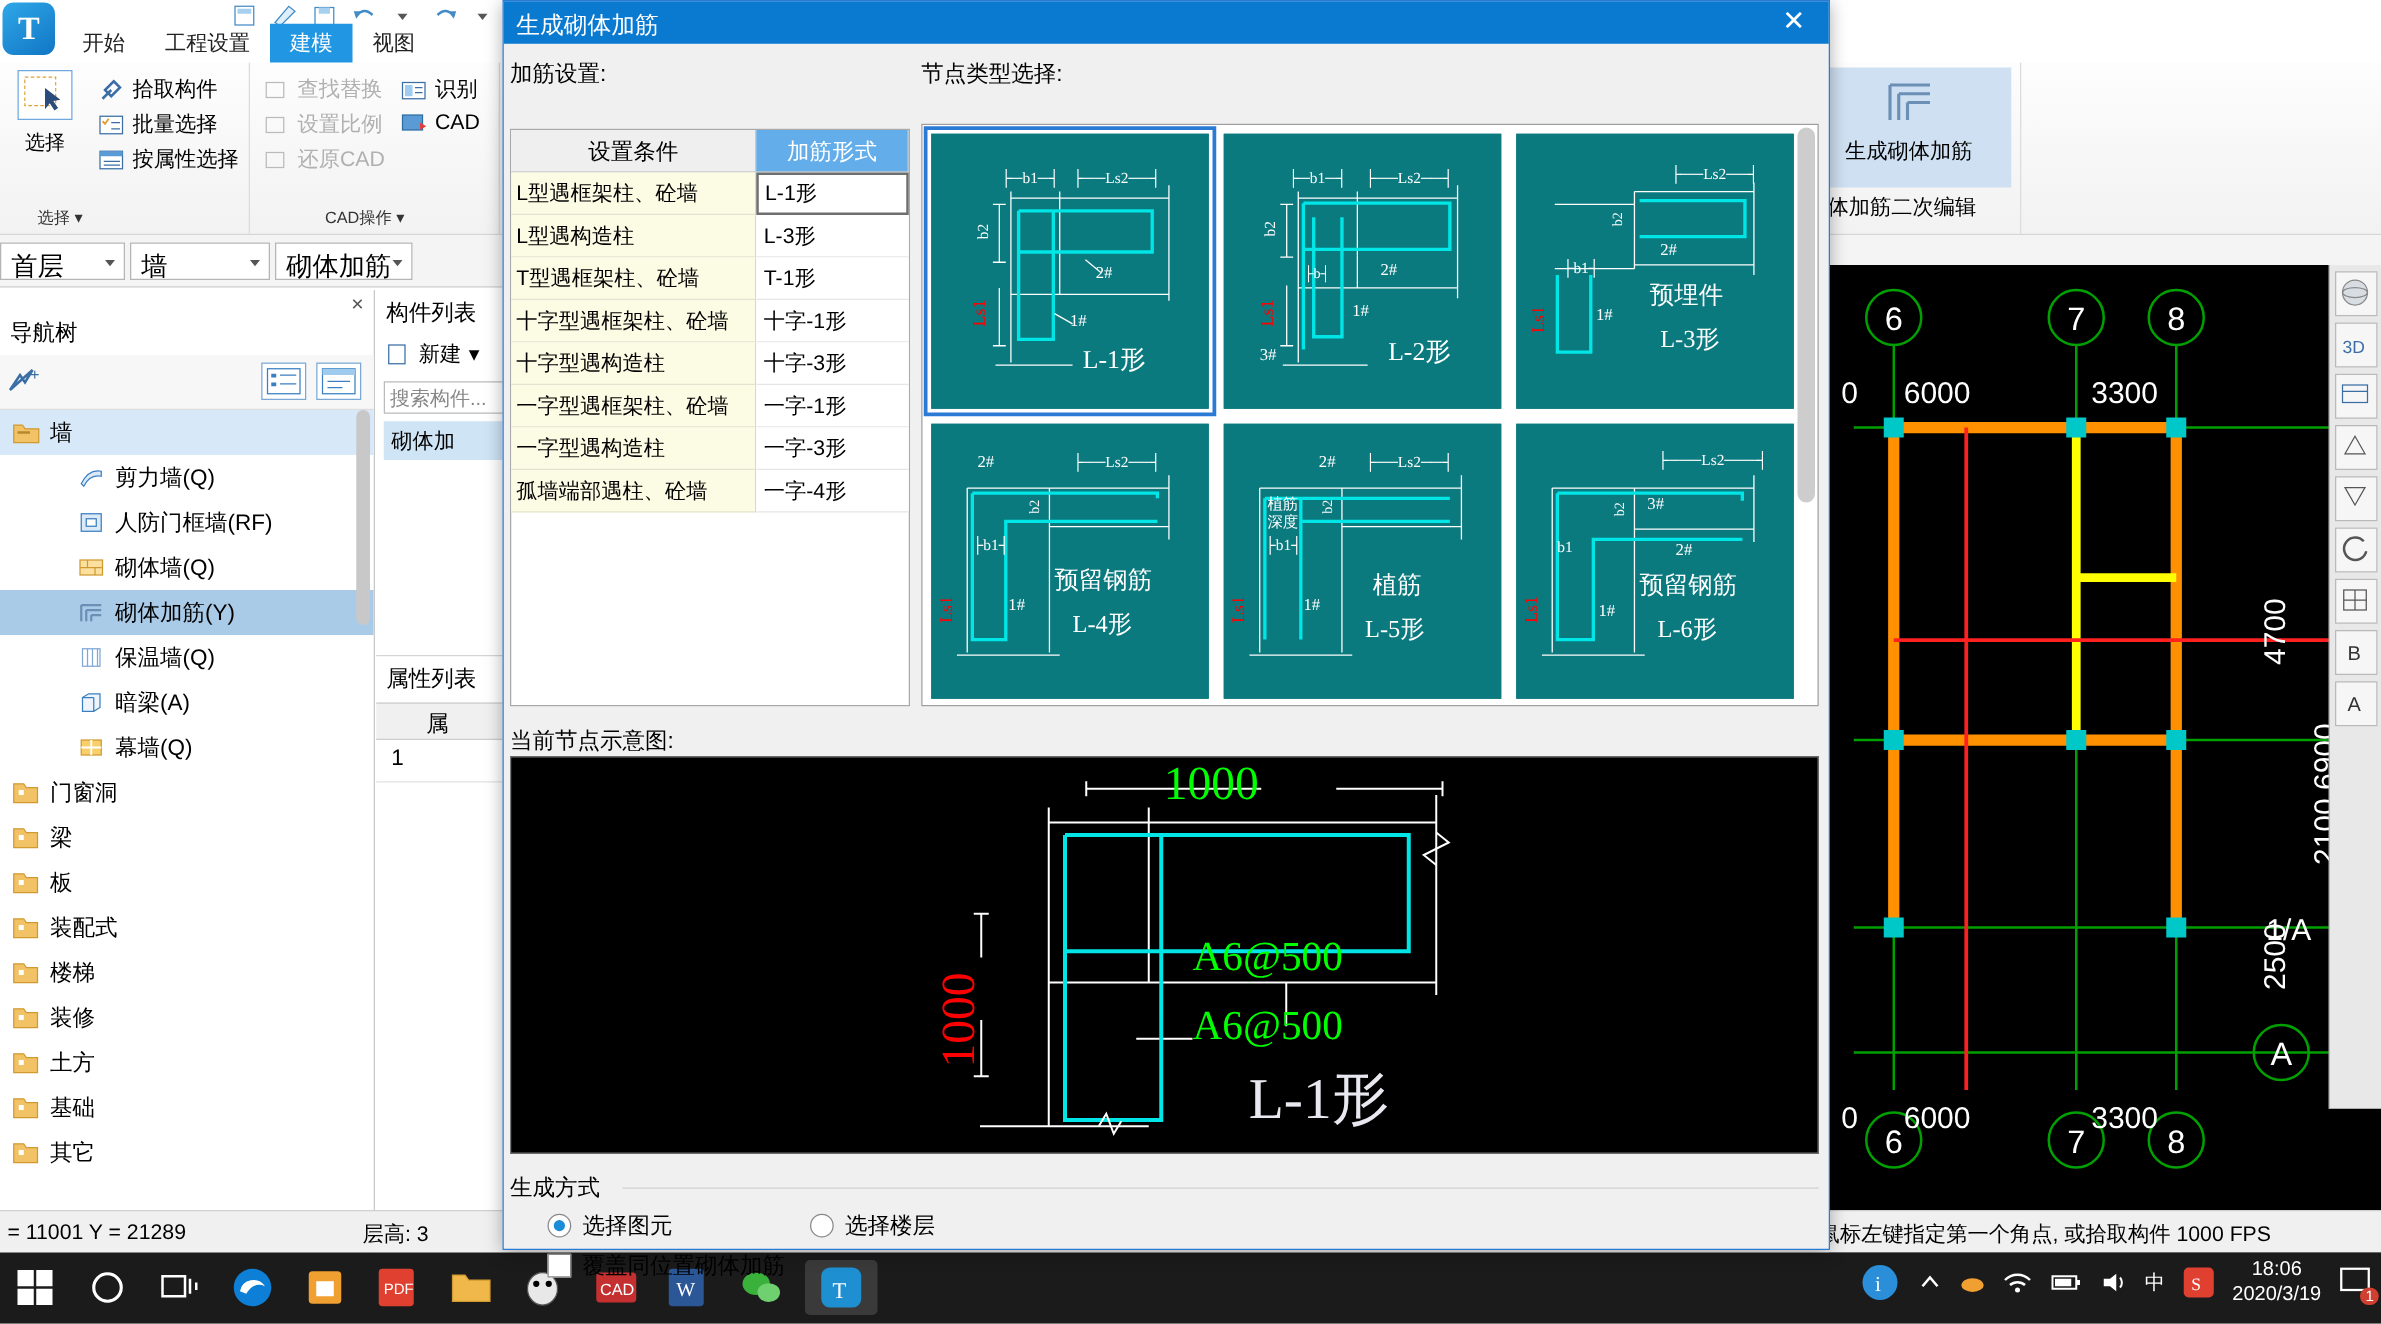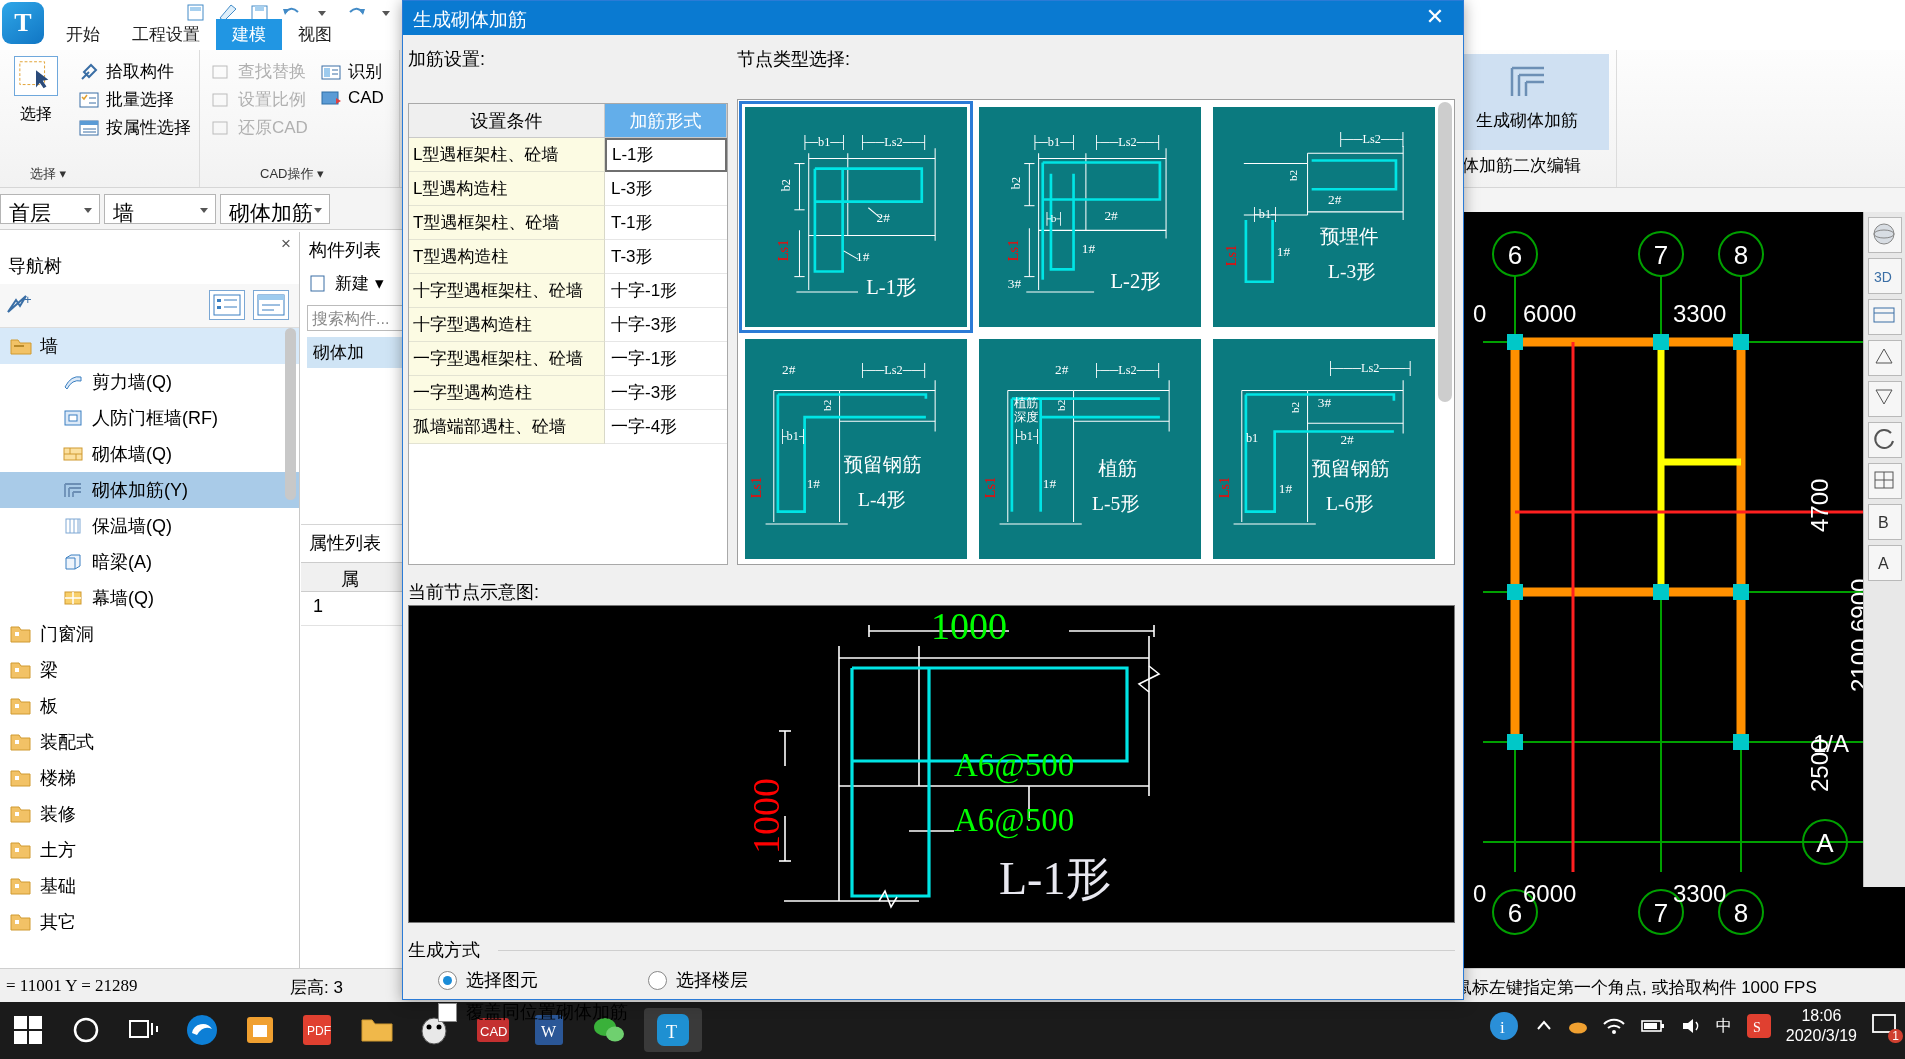--- a/index.html
+++ b/index.html
@@ -557,21 +557,21 @@
         </svg></div>
     <div class="cadtool"><svg width="30" height="32" viewBox="0 0 30 32">
           <text x="9" y="23" font-size="16" fill="#333" font-family="Liberation Sans, sans-serif">B</text>
         </svg></div>
     <div class="cadtool"><svg width="30" height="32" viewBox="0 0 30 32">
           <text x="9" y="23" font-size="16" fill="#333" font-family="Liberation Sans, sans-serif">A</text>
         </svg></div>
   </div>
 
   <div class="statusbar">
-    <span style="left:6px;font-family:Liberation Serif, serif;">= 11001 Y = 21289</span>
+    <span style="left:6px;">= 11001 Y = 21289</span>
     <span style="left:290px;">层高: 3</span>
     <span style="left:1455px;">鼠标左键指定第一个角点, 或拾取构件 1000 FPS</span>
   </div>
 
   <div class="taskbar">
     <div class="tb-item" style="left:6px;">
       <svg width="30" height="30" viewBox="0 0 30 30" style="margin:7px">
           <rect x="1" y="1" width="13" height="13" fill="#fff"></rect>
           <rect x="16" y="1" width="13" height="13" fill="#fff"></rect>
           <rect x="1" y="16" width="13" height="13" fill="#fff"></rect>
@@ -708,24 +708,20 @@
               <div class="a">L型遇框架柱、砼墙</div>
               <div class="b" style="border: 2px solid rgb(111, 111, 111); padding: 3px 5px;">L-1形</div>
             </div>
             <div class="st-row">
               <div class="a">L型遇构造柱</div>
               <div class="b">L-3形</div>
             </div>
             <div class="st-row">
               <div class="a">T型遇框架柱、砼墙</div>
               <div class="b">T-1形</div>
-            </div>
-            <div class="st-row">
-              <div class="a">T型遇构造柱</div>
-              <div class="b">T-3形</div>
             </div>
             <div class="st-row">
               <div class="a">十字型遇框架柱、砼墙</div>
               <div class="b">十字-1形</div>
             </div>
             <div class="st-row">
               <div class="a">十字型遇构造柱</div>
               <div class="b">十字-3形</div>
             </div>
             <div class="st-row">

